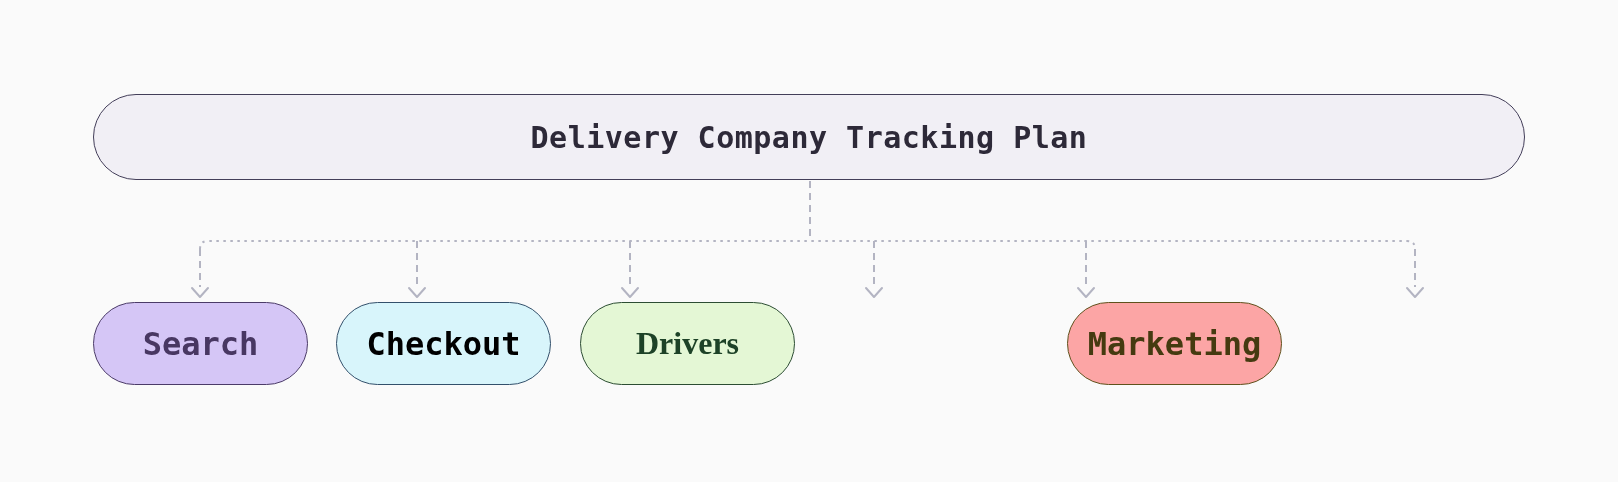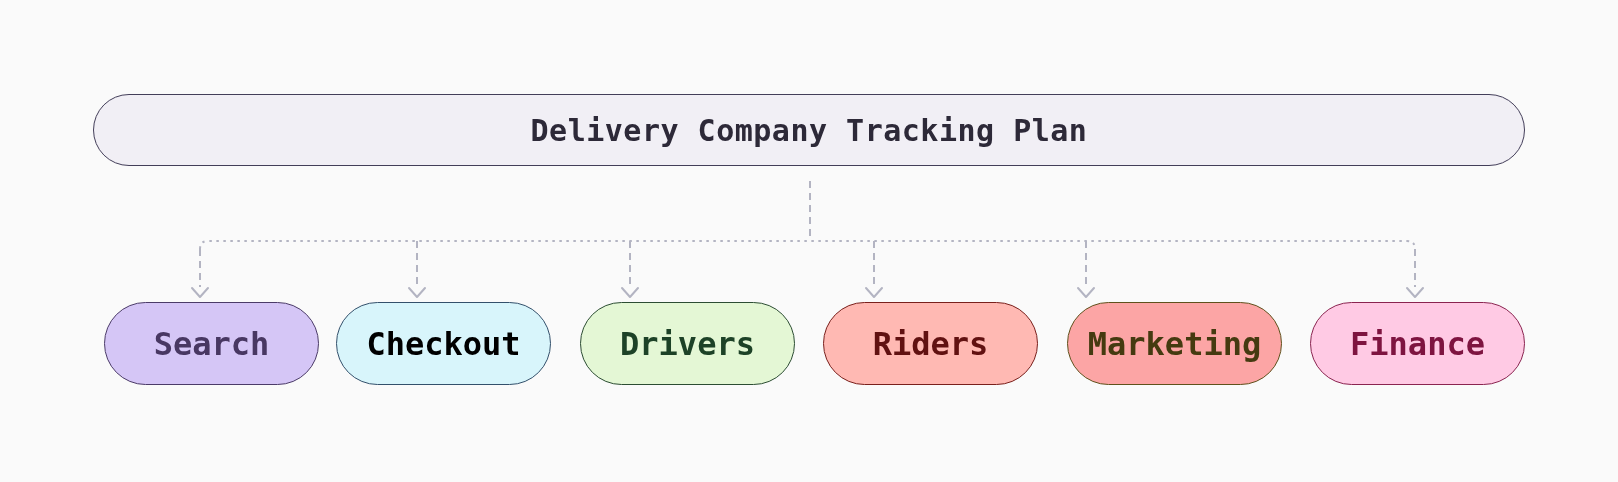--- a/index.html
+++ b/index.html
@@ -36,35 +36,35 @@
     justify-content: center;
     box-sizing: border-box;
     border-radius: 999px;
     border: 1.5px solid #433e59;
     white-space: nowrap;
   }
   .root-node {
     left: 93px;
     top: 94px;
     width: 1432px;
-    height: 72px;
+    height: 86px;
     font-size: 30px;
     font-weight: bold;
     letter-spacing: 0.5px;
   }
   .child-node {
     top: 302px;
     width: 215px;
     height: 83px;
     font-size: 32px;
     font-weight: bold;
   }
-  .child-0 { left: 104px; }
+  .child-0 { left: 93px; }
   .child-1 { left: 336px; }
-  .child-2 { left: 580px; }
+  .child-2 { left: 580px; font-family: Liberation Serif, serif; }
   .child-3 { left: 823px; }
   .child-4 { left: 1067px; }
   .child-5 { left: 1310px; }
 </style>
 </head>
 <body style="background: rgb(250, 250, 250);">
 
 <div class="canvas">
 
   <svg class="connectors" width="1618" height="482" viewBox="0 0 1618 482">
@@ -97,25 +97,19 @@
   </div>
 
   <div class="node child-node child-1" style="background: rgb(216, 245, 251); border-color: rgb(51, 80, 107); color: #000000;">
     <span>Checkout</span>
   </div>
 
   <div class="node child-node child-2" style="background: rgb(228, 247, 213); border-color: rgb(44, 77, 51); color: rgb(29, 66, 39);">
     <span>Drivers</span>
   </div>
 
-  <div class="node child-node child-3" style="background: rgb(255, 185, 179); border-color: rgb(121, 32, 28); color: rgb(97, 17, 17);">
-    <span>Riders</span>
-  </div>
 
   <div class="node child-node child-4" style="background: #fca5a5; border-color: rgb(95, 81, 28); color: rgb(69, 58, 16);">
     <span>Marketing</span>
   </div>
 
-  <div class="node child-node child-5" style="background: rgb(255, 202, 228); border-color: rgb(138, 36, 80); color: rgb(126, 20, 64);">
-    <span>Finance</span>
-  </div>
 
 </div>
 
 </body></html>

